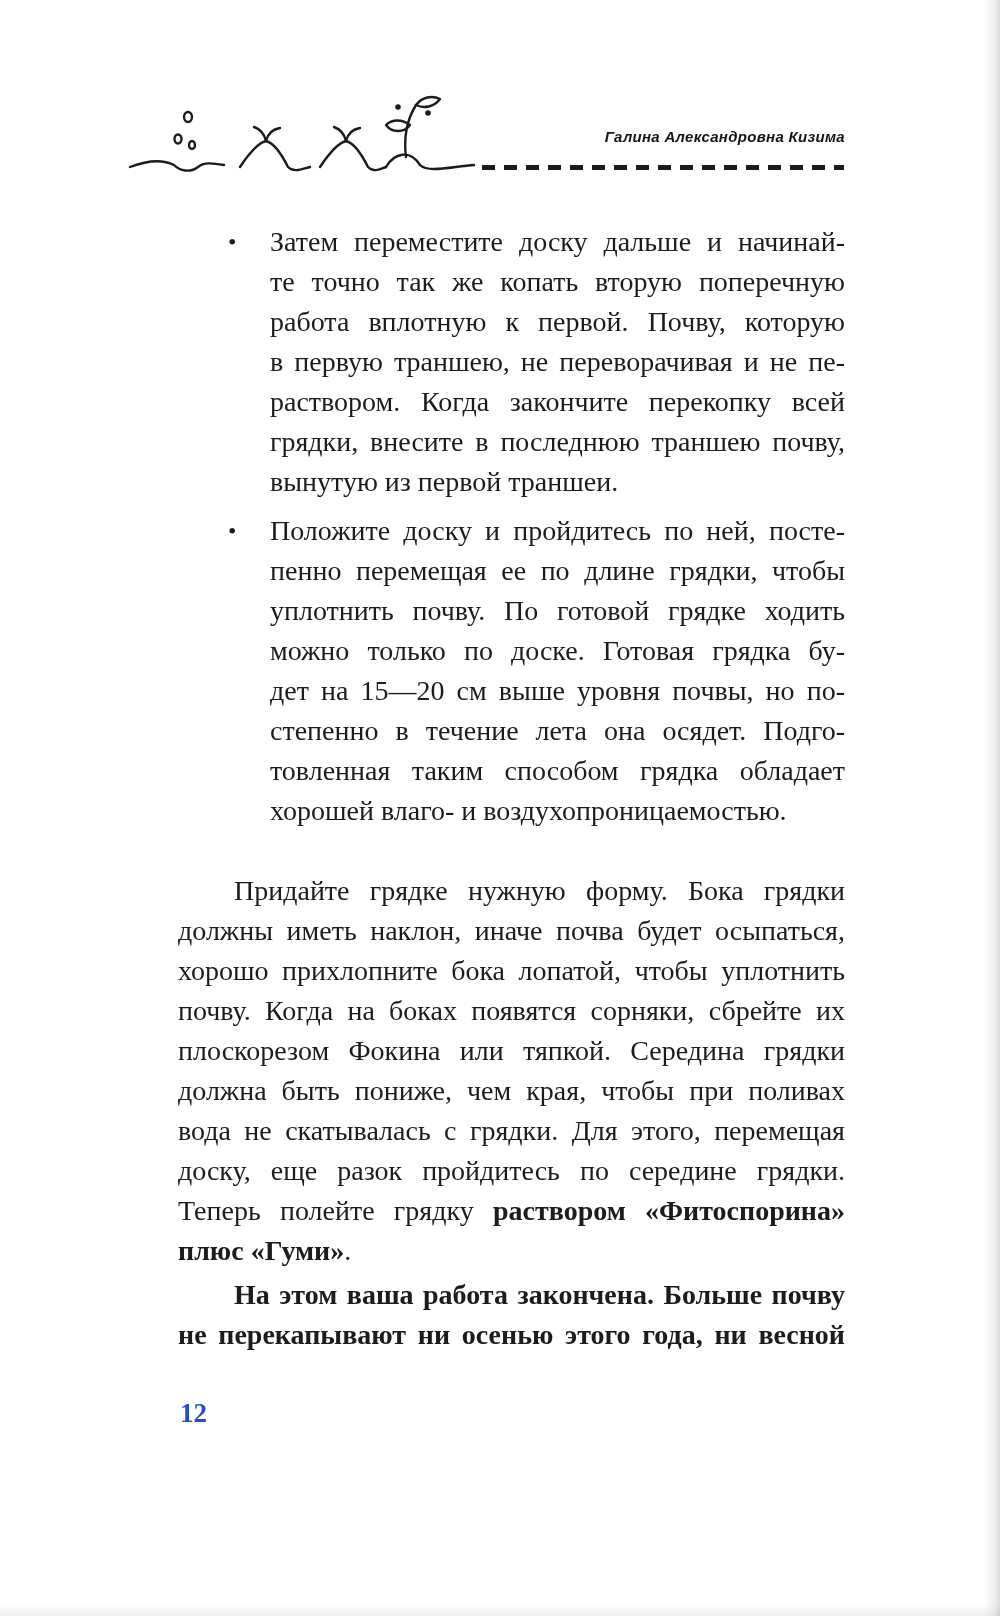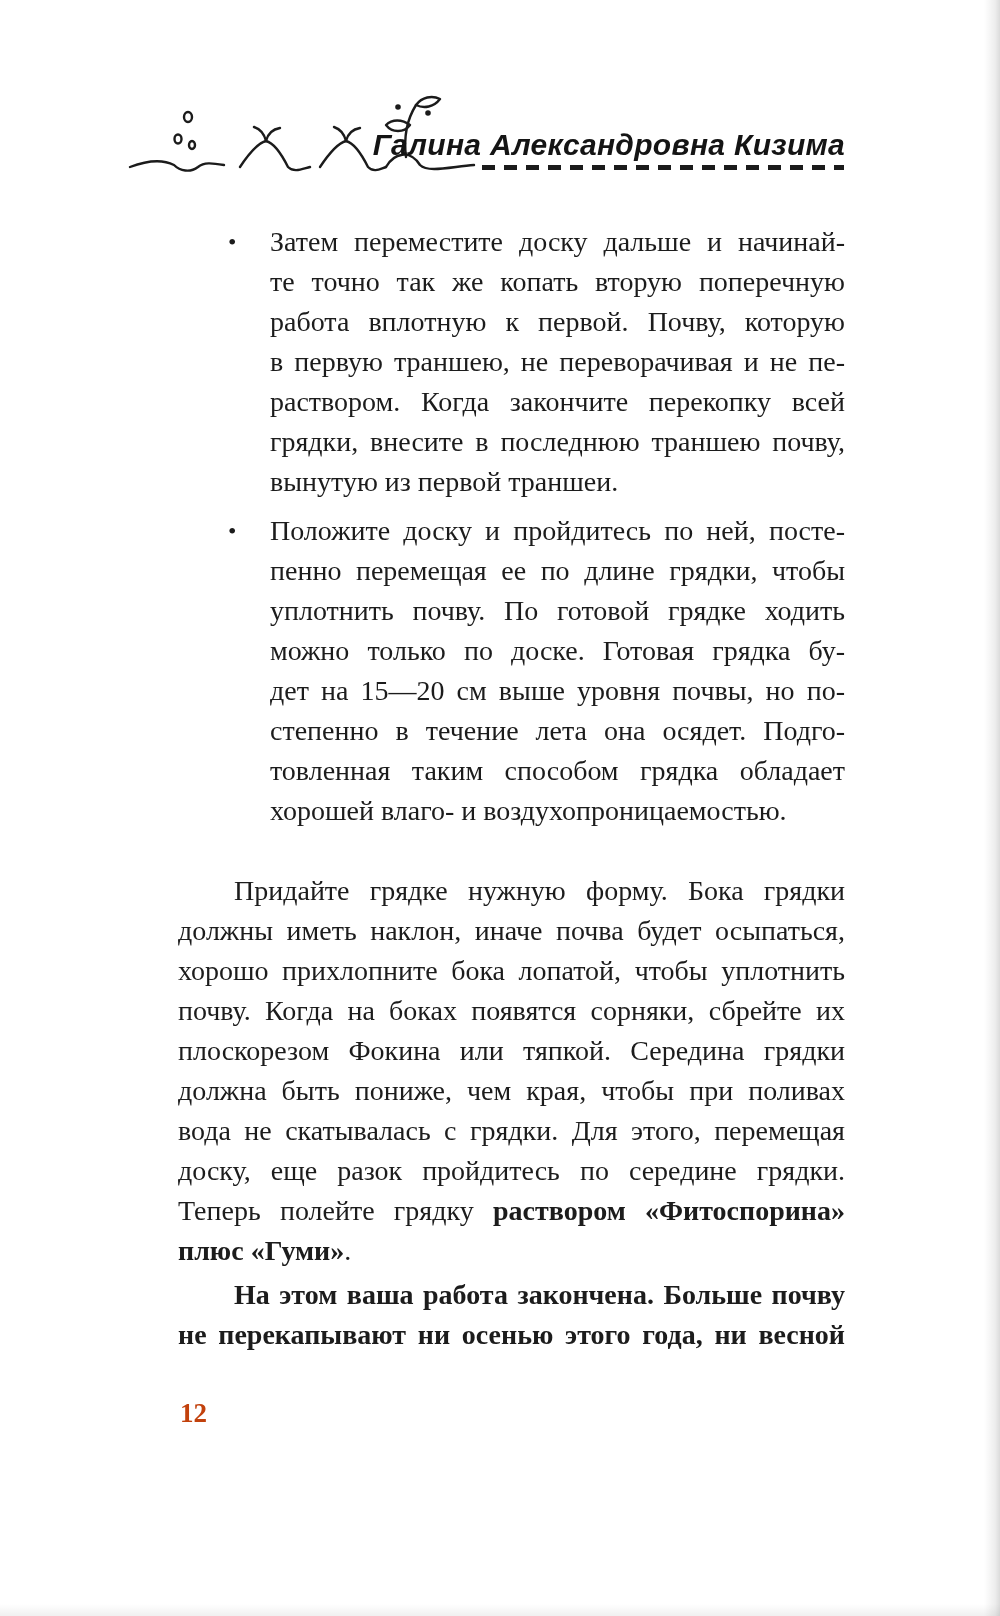--- a/index.html
+++ b/index.html
@@ -20,21 +20,21 @@
     position: absolute; left: 0; bottom: 0; width: 100%; height: 12px;
     background: linear-gradient(to bottom, rgba(0,0,0,0) 0%, rgba(0,0,0,0.06) 100%);
     pointer-events: none;
   }
   .header { position: absolute; left: 0; top: 0; width: 100%; height: 195px; }
   .doodle { position: absolute; left: 128px; top: 95px; }
   .author {
     position: absolute; right: 155px; top: 128px;
     font-family: "Liberation Sans", sans-serif;
     font-weight: bold; font-style: italic;
-    font-size: 30px; letter-spacing: 0.3px; color: #141414;
+    font-size: 15px; letter-spacing: 0.3px; color: #141414;
     white-space: nowrap;
     margin-left: 43px;
   }
   .dashed-rule {
     position: absolute; left: 482px; right: 156px; top: 165px; height: 5px;
     background: repeating-linear-gradient(90deg, #1b1b1b 0 13px, transparent 13px 22px);
   }
   .content {
     position: absolute; left: 178px; top: 222px; width: 667px;
     font-size: 28px; line-height: 40px;
@@ -46,21 +46,21 @@
     font-size: 24px; line-height: 40px; color: #1c1c1c;
   }
   #paragraphs { margin-top: 40px; }
   .paragraph + .paragraph { margin-top: 4px; font-weight: bold; }
   .tline { text-align: justify; text-align-last: justify; }
   .tline-last { text-align-last: left; }
   .tline-indent { text-indent: 56px; }
   .b { font-weight: bold; }
   .page-number {
     position: absolute; left: 180px; top: 1398px;
-    font-size: 27px; font-weight: bold; color: #c2410c;
+    font-size: 27px; font-weight: bold; color: #1d4ed8;
   }
 </style>
 </head>
 <body>
 
 <div class="page">
 
   <div class="header">
     <svg class="doodle" width="348" height="85" viewBox="0 0 348 85">
       <g fill="none" stroke="#1b1b1b" stroke-width="2.4" stroke-linecap="round" stroke-linejoin="round">

